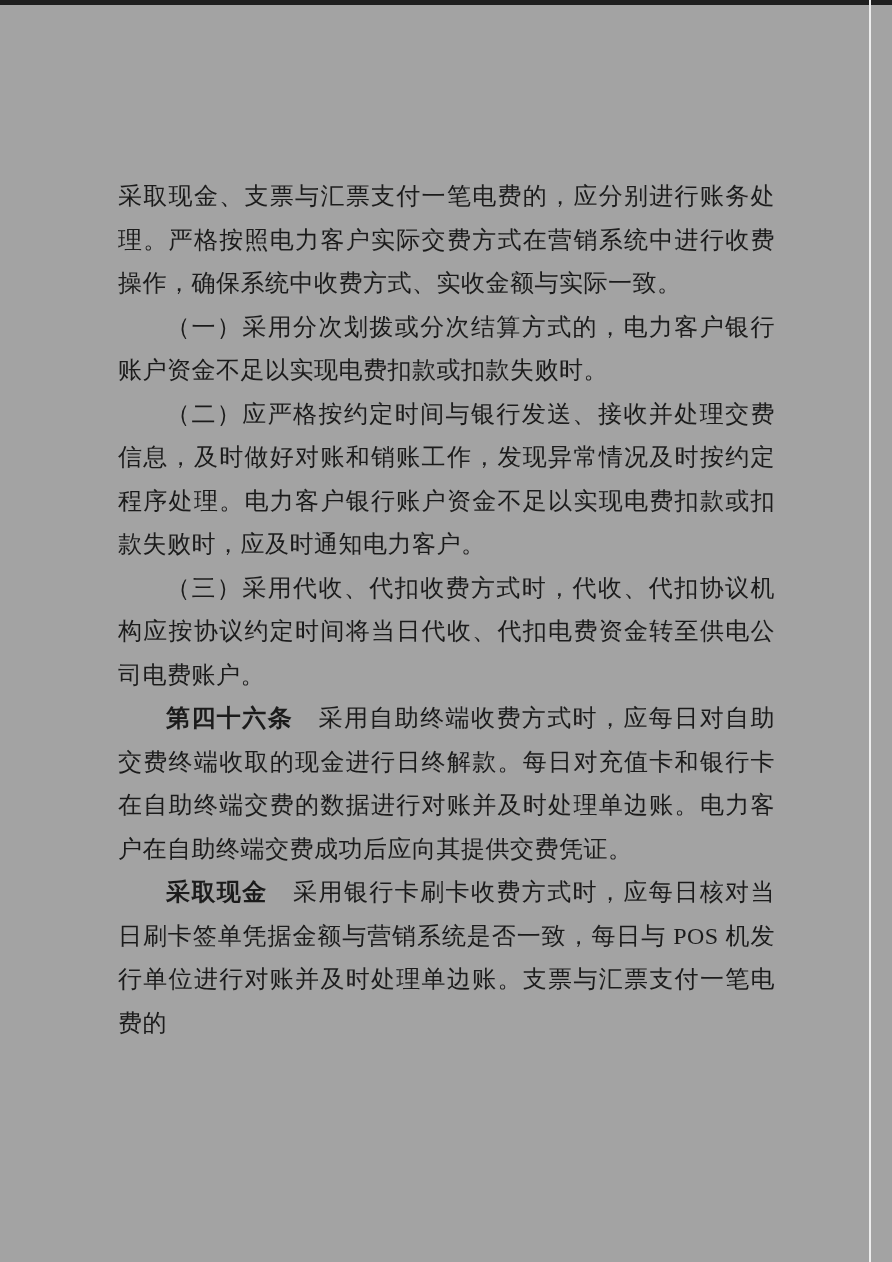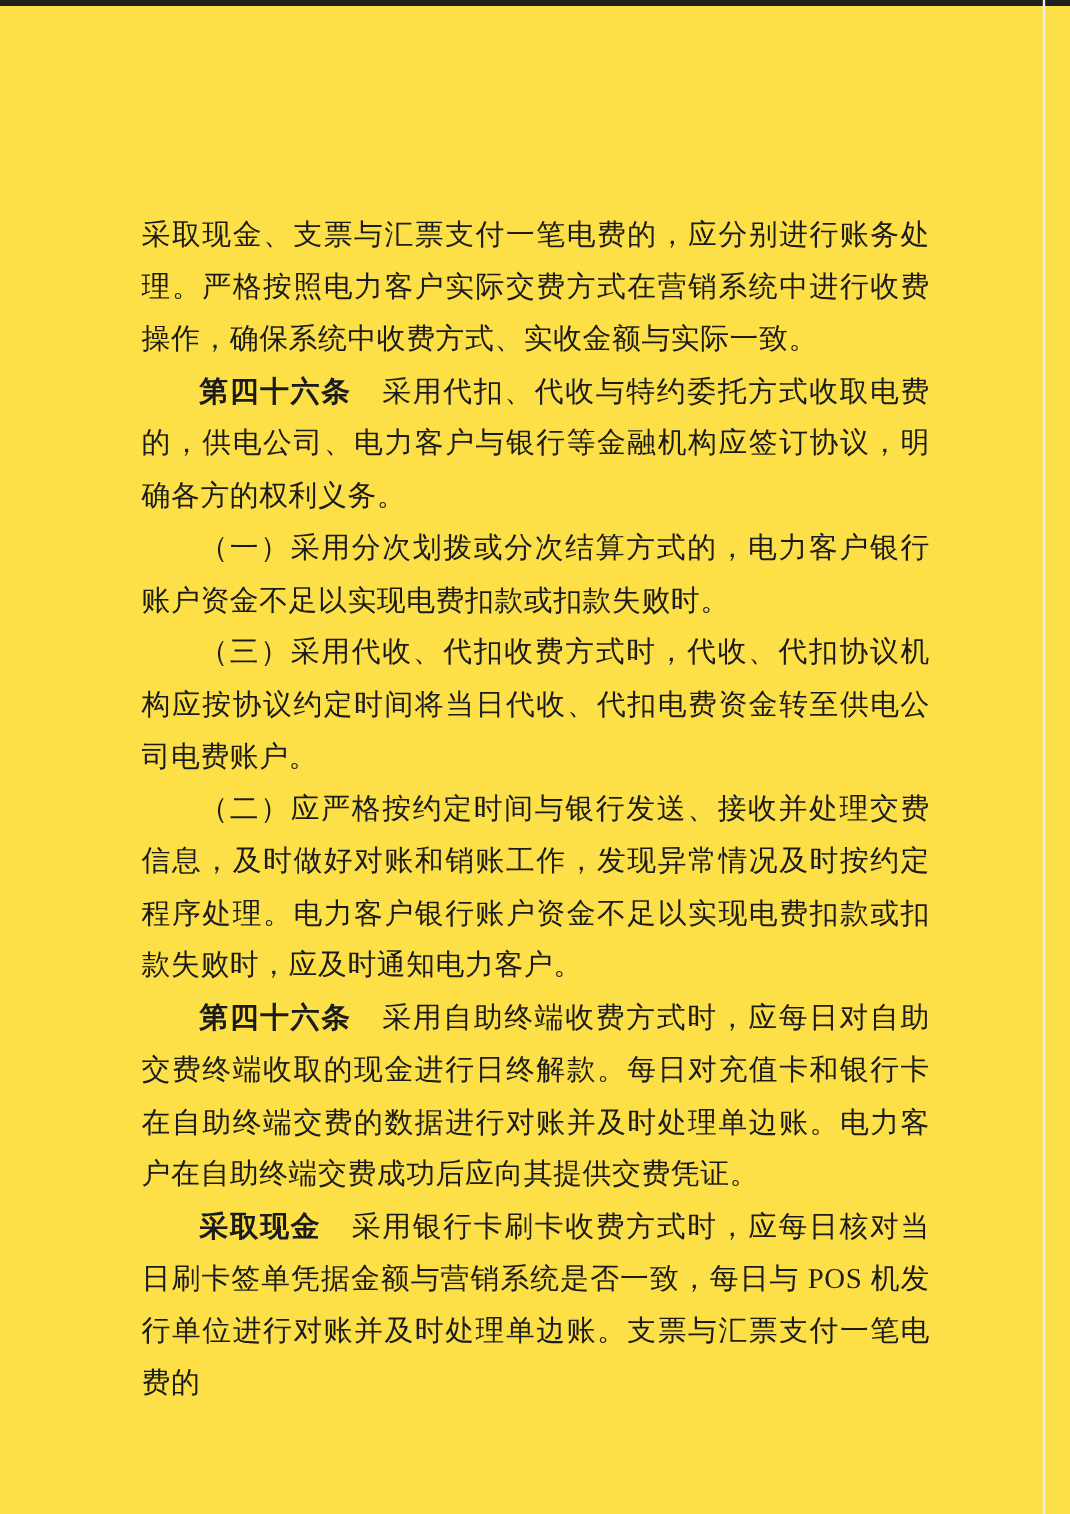--- a/index.html
+++ b/index.html
@@ -10,21 +10,21 @@
   body {
     position: relative;
     width: 892px;
     height: 1262px;
     overflow: hidden;
     font-family: "Liberation Serif", "DejaVu Serif", serif;
   }
   .page {
     position: absolute;
     inset: 0;
-    background: #fde047;
+    background: #a3a3a3;
   }
   .top-edge {
     position: absolute;
     top: 0;
     left: 0;
     width: 892px;
     height: 5px;
   }
   .right-edge {
     position: absolute;
@@ -57,20 +57,19 @@
   }
 </style>
 </head>
 <body>
 
 <div class="page">
   <div class="top-edge" style="background: rgb(31, 31, 31);"></div>
   <div class="right-edge" style="background: rgb(237, 237, 237);"></div>
   <div class="doc-body" id="doc-body" style="color: rgb(27, 27, 27);">
       <p><span>采取现金、支票与汇票支付一笔电费的，应分别进行账务处理。严格按照电力客户实际交费方式在营销系统中进行收费操作，确保系统中收费方式、实收金额与实际一致。</span></p>
-      <p class="indent"><span class="run-bold">第四十六条</span><span>　采用代扣、代收与特约委托方式收取电费的，供电公司、电力客户与银行等金融机构应签订协议，明确各方的权利义务。</span></p>
       <p class="indent"><span>（一）采用分次划拨或分次结算方式的，电力客户银行账户资金不足以实现电费扣款或扣款失败时。</span></p>
+      <p class="indent"><span>（二）应严格按约定时间与银行发送、接收并处理交费信息，及时做好对账和销账工作，发现异常情况及时按约定程序处理。电力客户银行账户资金不足以实现电费扣款或扣款失败时，应及时通知电力客户。</span></p>
       <p class="indent"><span>（三）采用代收、代扣收费方式时，代收、代扣协议机构应按协议约定时间将当日代收、代扣电费资金转至供电公司电费账户。</span></p>
-      <p class="indent"><span>（二）应严格按约定时间与银行发送、接收并处理交费信息，及时做好对账和销账工作，发现异常情况及时按约定程序处理。电力客户银行账户资金不足以实现电费扣款或扣款失败时，应及时通知电力客户。</span></p>
       <p class="indent"><span class="run-bold">第四十六条</span><span>　采用自助终端收费方式时，应每日对自助交费终端收取的现金进行日终解款。每日对充值卡和银行卡在自助终端交费的数据进行对账并及时处理单边账。电力客户在自助终端交费成功后应向其提供交费凭证。</span></p>
       <p class="indent"><span class="run-bold">采取现金</span><span>　采用银行卡刷卡收费方式时，应每日核对当日刷卡签单凭据金额与营销系统是否一致，每日与 POS 机发行单位进行对账并及时处理单边账。支票与汇票支付一笔电费的</span></p>
     </div>
 </div>
 
 </body></html>

